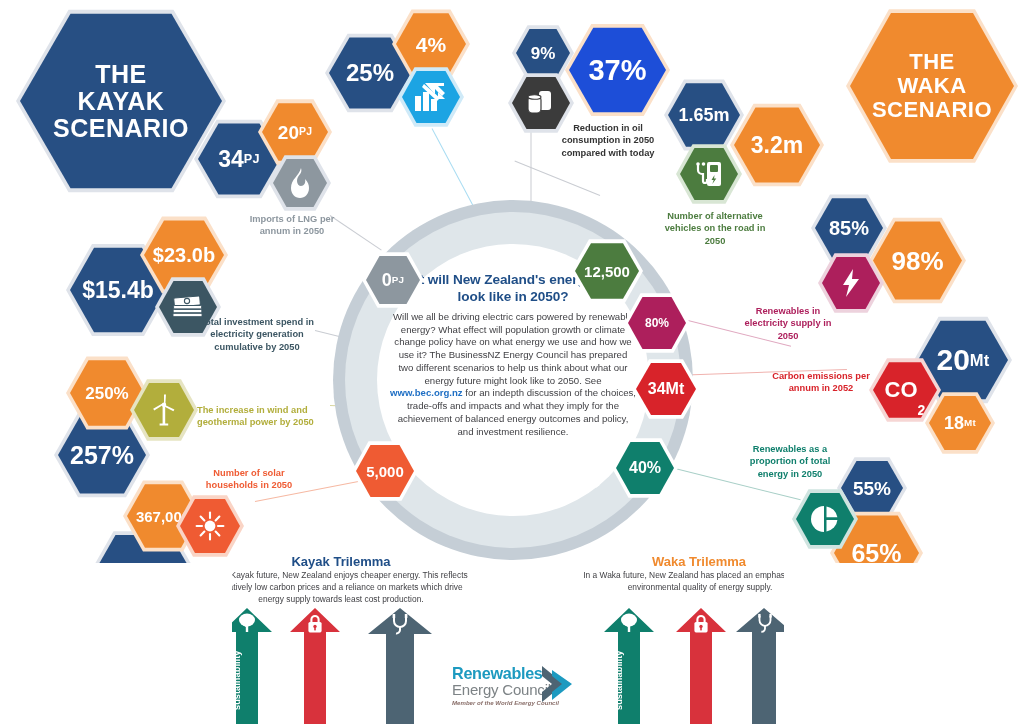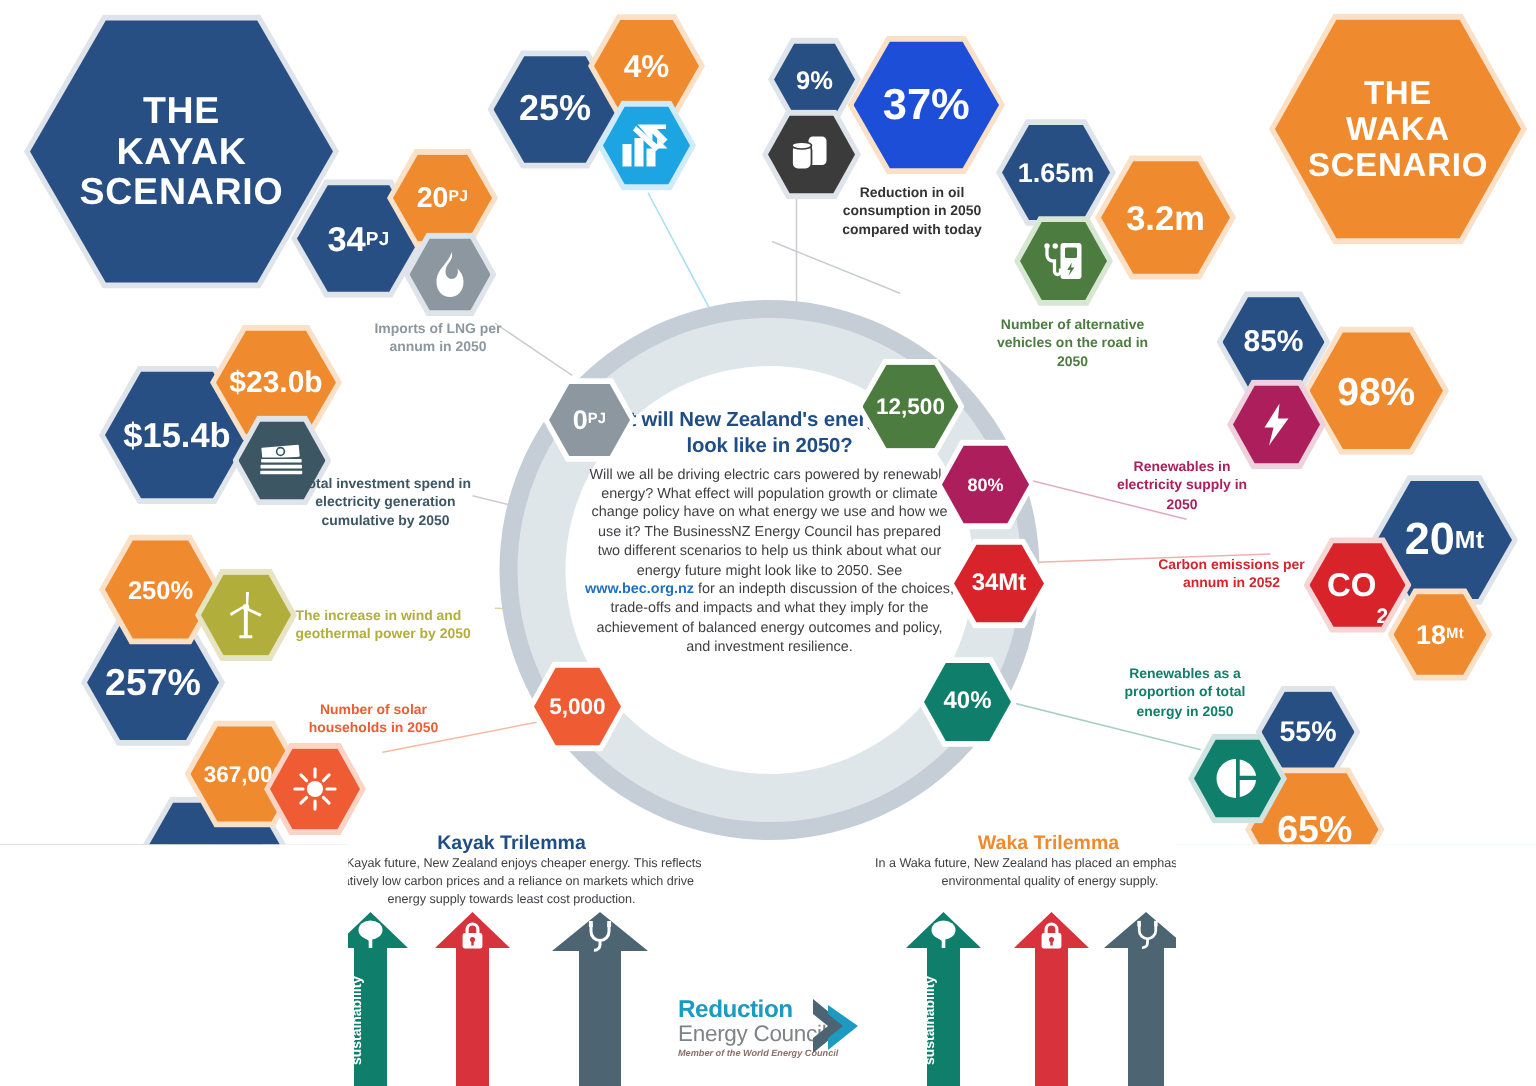--- a/index.html
+++ b/index.html
@@ -564,21 +564,21 @@
     <svg width="22" height="22" viewBox="0 0 24 24" style="position:absolute; left:18px; top:5px;">
       <path d="M6 3 v5 a6 6 0 0 0 6 6 a6 6 0 0 0 6 -6 V3" stroke="#fff" stroke-width="2" fill="none"></path>
       <rect x="4.6" y="1" width="2.6" height="4" fill="#fff"></rect>
       <rect x="16.8" y="1" width="2.6" height="4" fill="#fff"></rect>
       <path d="M12 14 v3 a3.5 3.5 0 0 1 -4 3.4" stroke="#fff" stroke-width="2" fill="none"></path>
     </svg>
     <span class="label" style="top:32px; height:80px;">Energy equity</span>
   </div>
 
   <div id="bec-logo">
-    <div id="bec-name1">Reduction</div>
+    <div id="bec-name1">Renewables</div>
     <div id="bec-name2">Energy Council</div>
     <div id="bec-tag">Member of the World Energy Council</div>
     <svg id="bec-chev" viewBox="0 0 46 46">
       <path d="M4 4 L26 22 L4 40 L4 30 L14 22 L4 14 Z" fill="#4d6473"></path>
       <path d="M14 8 L34 22 L14 38 L14 30 L24 22 L14 14 Z" fill="#1d9ac0"></path>
     </svg>
   </div>
 
   <div class="photo" id="kayak-photo">
     <div id="kayak-paddle"></div>

